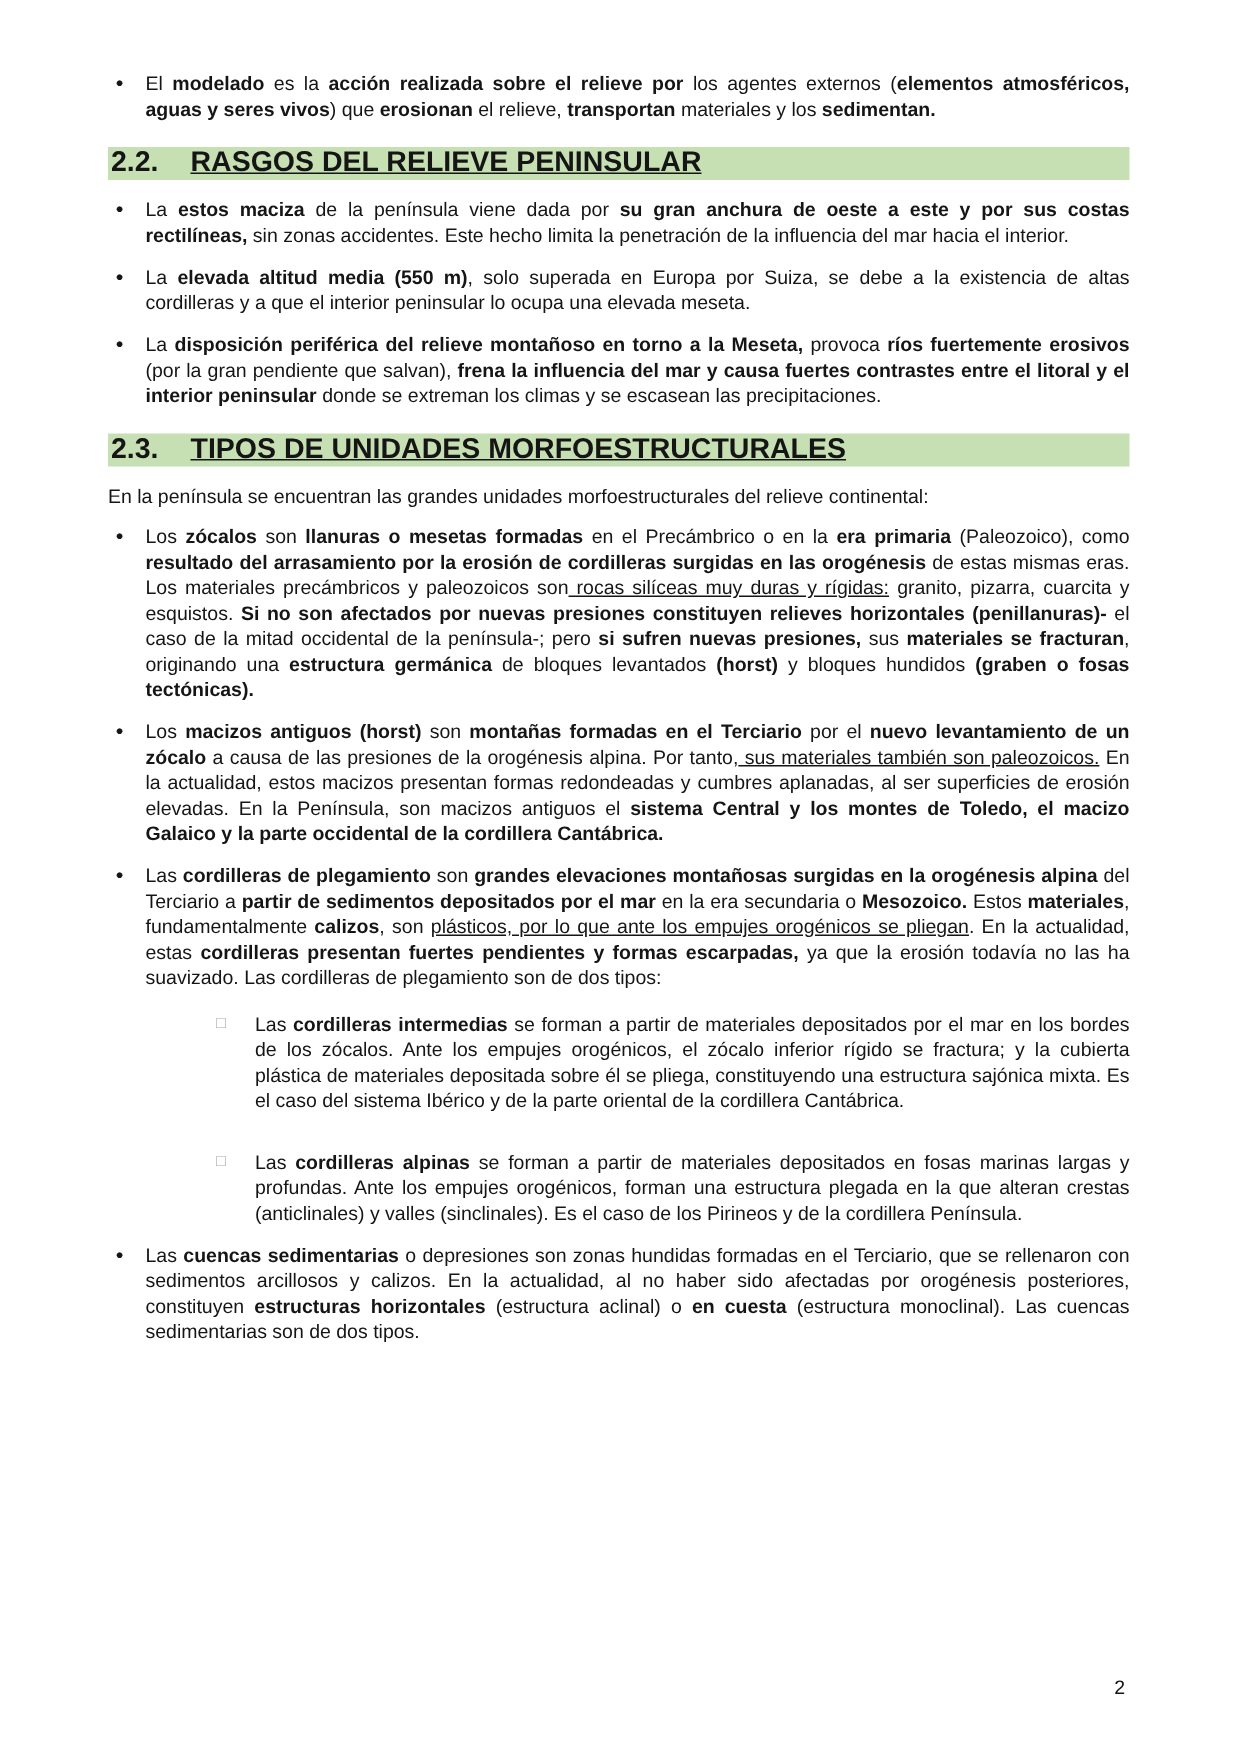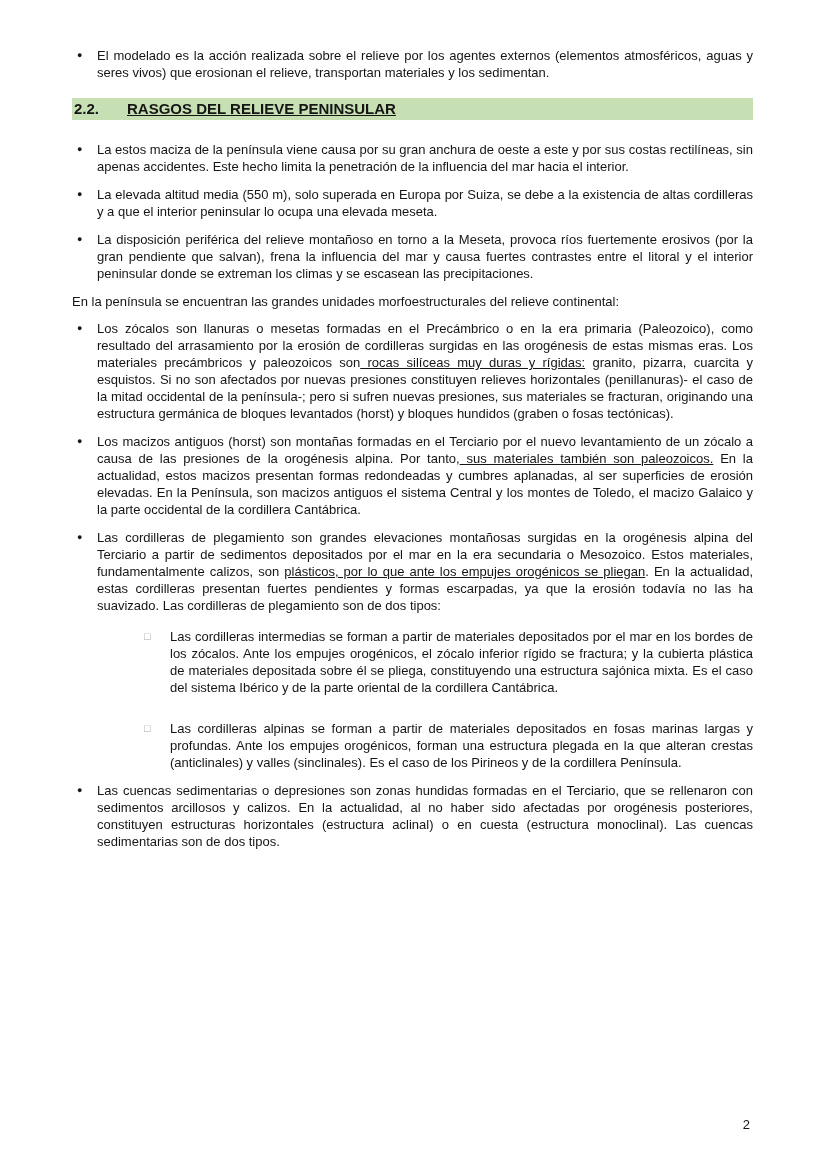--- a/index.html
+++ b/index.html
@@ -4,34 +4,34 @@
 <style>
   * { margin:0; padding:0; box-sizing:border-box; }
   html, body { background:#ffffff; }
   body {
     width:828px; min-height:1169px;
     font-family:"Liberation Sans", sans-serif;
     font-size:13px; line-height:17px; color:#151515;
     position:relative;
   }
   .sheet { padding:47px 75px 40px 72px; }
-  .b { font-weight:normal;margin-top:21px; }
+  .b { font-weight:bold;margin-top:21px; }
   .u { text-decoration:underline; }
   .just { text-align:justify; }
   .blist { list-style:none; }
   .blist > li { position:relative; padding-left:25px; margin-bottom:11px; }
   .marker {
     position:absolute; left:5px; top:0;
     font-size:9px; line-height:17px; color:#151515;
   }
   .heading {
     background:var(--heading-bg, #c6e0b4);
-    font-weight:bold; font-size:15px;
+    font-weight:bold; font-size:19px;
     padding:2px 4px 3px 2px;
-    margin:17px 0 21px 0;
+    margin:17px 0 11px 0;
     display:flex;
   }
   .hnum { width:53px; flex:0 0 auto; }
   .htitle { flex:1;text-decoration:underline; }
   .lead { margin-bottom:10px; }
   .lead-big-gap { }
   .sublist { list-style:none; margin-top:14px; }
   .sublist > li { position:relative; padding-left:26px; margin:0 0 24px 47px; }
   .submarker {
     position:absolute; left:0; top:1px;
@@ -54,32 +54,36 @@
 
   <div class="heading">
     <span class="hnum">2.2.</span>
     <span class="htitle">RASGOS DEL RELIEVE PENINSULAR</span>
   </div>
 
 
   <ul class="blist">
     <li>
       <span class="marker">●</span>
-      <div class="just"><span>La </span><span class="b">estos maciza</span><span> de la península viene causa por </span><span class="b">su gran anchura de oeste a este y por sus costas rectilíneas,</span><span> sin apenas accidentes. Este hecho limita la penetración de la influencia del mar hacia el interior.</span></div>
+      <div class="just"><span>La </span><span class="b">estos maciza</span><span> de la península viene dada por </span><span class="b">su gran anchura de oeste a este y por sus costas rectilíneas,</span><span> sin zonas accidentes. Este hecho limita la penetración de la influencia del mar hacia el interior.</span></div>
     </li>
     <li>
       <span class="marker">●</span>
       <div class="just"><span>La </span><span class="b">elevada altitud media (550 m)</span><span>, solo superada en Europa por Suiza, se debe a la existencia de altas cordilleras y a que el interior peninsular lo ocupa una elevada meseta.</span></div>
     </li>
     <li>
       <span class="marker">●</span>
       <div class="just"><span>La </span><span class="b">disposición periférica del relieve montañoso en torno a la Meseta,</span><span> provoca </span><span class="b">ríos fuertemente erosivos</span><span> (por la gran pendiente que salvan), </span><span class="b">frena la influencia del mar y causa fuertes contrastes entre el litoral y el interior peninsular</span><span> donde se extreman los climas y se escasean las precipitaciones.</span></div>
     </li>
   </ul>
 
+  <div class="heading">
+    <span class="hnum">2.3.</span>
+    <span class="htitle">TIPOS DE UNIDADES MORFOESTRUCTURALES</span>
+  </div>
 
   <p class="lead lead-big-gap"><span>En la península se encuentran las grandes unidades morfoestructurales del relieve continental:</span></p>
 
   <ul class="blist">
     <li>
       <span class="marker">●</span>
       <div class="just"><span>Los </span><span class="b">zócalos</span><span> son </span><span class="b">llanuras o mesetas formadas</span><span> en el Precámbrico o en la </span><span class="b">era primaria</span><span> (Paleozoico), como </span><span class="b">resultado del arrasamiento por la erosión de cordilleras surgidas en las orogénesis</span><span> de estas mismas eras. Los materiales precámbricos y paleozoicos son</span><span class="u"> rocas silíceas muy duras y rígidas:</span><span> granito, pizarra, cuarcita y esquistos. </span><span class="b">Si no son afectados por nuevas presiones constituyen relieves horizontales (penillanuras)-</span><span> el caso de la mitad occidental de la península-; pero </span><span class="b">si sufren nuevas presiones,</span><span> sus </span><span class="b">materiales se fracturan</span><span>, originando una </span><span class="b">estructura germánica</span><span> de bloques levantados </span><span class="b">(horst)</span><span> y bloques hundidos </span><span class="b">(graben o fosas tectónicas).</span></div>
     </li>
     <li>
       <span class="marker">●</span>

